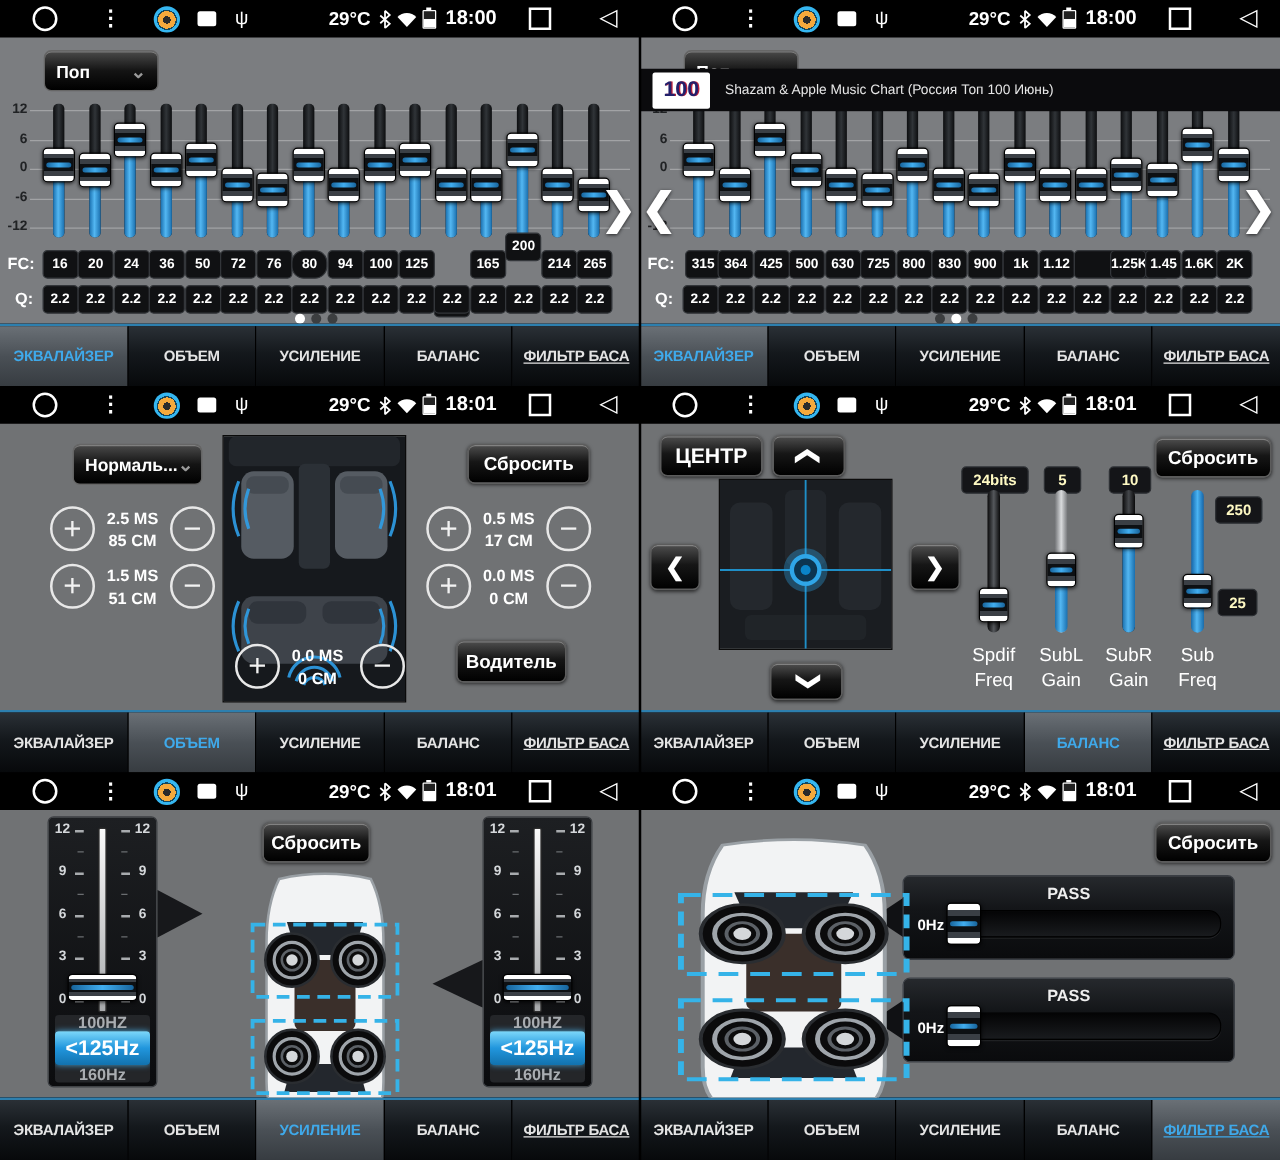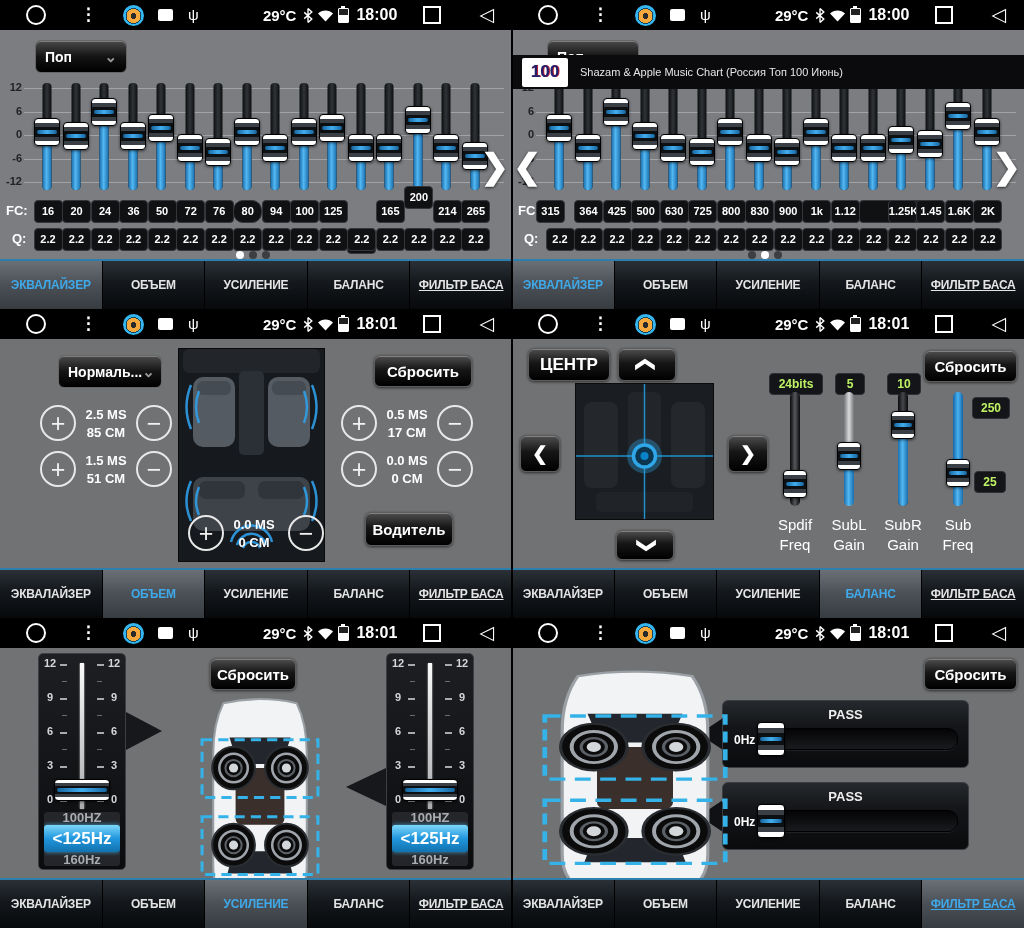--- a/index.html
+++ b/index.html
@@ -66,21 +66,21 @@
 
   
   .circle-btn{position:absolute;width:36px;height:36px;border-radius:50%;border:2px solid #e8e8e8;background:transparent;color:#f2f2f2;font-size:25px;line-height:31px;text-align:center;padding:0;font-family:inherit;font-weight:300;box-sizing:border-box;}
   .delay-val{position:absolute;width:60px;text-align:center;color:#fff;font-size:13px;font-weight:bold;}
   .delay-val div{line-height:18px;}
   .delay-car{position:absolute;left:178px;top:9px;border:1px solid #0a0a0a;line-height:0;}
   .delay-controls{position:absolute;inset:0;z-index:2;}
 
   
   .pad{position:absolute;left:63px;top:44px;border:1px solid #0b0b0b;line-height:0;}
-  .badge{position:absolute;background:#141518;border:1px solid #2d3034;border-radius:4px;color:#bef264;font-size:12px;font-weight:bold;height:20px;line-height:20px;text-align:center;}
+  .badge{position:absolute;background:#141518;border:1px solid #2d3034;border-radius:4px;color:#fef9c3;font-size:12px;font-weight:bold;height:20px;line-height:20px;text-align:center;}
   .btrack{position:absolute;top:53px;height:114px;width:10px;border-radius:5px;}
   .btrack.dark{background:linear-gradient(90deg,#0a0a0b,#55585c 50%,#0a0a0b);}
   .btrack.dark-fill{background:linear-gradient(90deg,#0a0a0b,#45484c 50%,#0a0a0b);}
   .btrack.silver-fill{background:linear-gradient(90deg,#737578,#d9dbdd 50%,#737578);}
   .btrack.blue{background:linear-gradient(90deg,#1565a8,#4ab3f2 50%,#1565a8);}
   .bfill{position:absolute;left:0;right:0;bottom:0;border-radius:5px;background:linear-gradient(90deg,#1a6fae,#53b7f2 45%,#1a6fae);}
   .btrack .vthumb{width:22px;height:26px;}
   .bslab{position:absolute;width:68px;text-align:center;color:#fff;font-size:15px;line-height:20px;}
 
   
@@ -98,21 +98,21 @@
   .pk-row.above{margin-top:-2px;}
   .pk-row.sel{height:27px;line-height:27px;font-size:17px;color:#fff;background:linear-gradient(180deg,#7cd7fa 0,#2196dd 50%,#1272ae 100%);border-radius:3px;box-shadow:0 0 5px rgba(80,190,250,.8);}
   .gp{position:absolute;width:0;height:0;z-index:2;}
   .gp-right{left:126px;top:64px;border-left:36px solid #17181b;border-top:19px solid transparent;border-bottom:19px solid transparent;}
   .gp-left{left:346px;top:120px;border-right:40px solid #17181b;border-top:19px solid transparent;border-bottom:19px solid transparent;}
   .car-wrap{position:absolute;line-height:0;z-index:1;}
   .zbtn{z-index:3;}
 
   
   .bass-pointer{position:absolute;left:187px;width:0;height:0;border-right:24px solid #101114;border-top:16px solid transparent;border-bottom:16px solid transparent;}
-  .bass-panel{position:absolute;left:210px;width:247px;height:68px;background:linear-gradient(180deg,#26292d 0,#131518 40%,#0a0b0d 100%);border:1px solid #3a3e44;border-radius:6px;box-sizing:border-box;}
+  .bass-panel{position:absolute;left:210px;width:266px;height:68px;background:linear-gradient(180deg,#26292d 0,#131518 40%,#0a0b0d 100%);border:1px solid #3a3e44;border-radius:6px;box-sizing:border-box;}
   .bp-pass{position:absolute;top:6px;left:0;right:0;text-align:center;color:#eee;font-weight:bold;font-size:13px;}
   .bp-hz{position:absolute;left:11px;top:32px;color:#fff;font-size:12px;font-weight:bold;}
   .bp-track{position:absolute;left:44px;right:10px;top:27px;height:20px;background:linear-gradient(180deg,#040405,#191b1e);border-radius:10px;border:1px solid #000;box-shadow:0 1px 0 rgba(255,255,255,.08);}
   .bp-fill{position:absolute;left:0;top:4px;width:16px;height:12px;border-radius:6px;background:linear-gradient(180deg,#1a6fae,#53b7f2);}
   .hthumb{position:absolute;top:21px;width:26px;height:32px;border-radius:4px;border:1px solid #000;background:linear-gradient(180deg,#fff 0 15%,#3a3f45 15% 30%,#0d1013 30% 70%,#3a3f45 70% 85%,#fff 85% 100%);box-shadow:0 1px 3px rgba(0,0,0,.6);}
   .hthumb::after{content:"";position:absolute;left:2px;right:2px;top:50%;height:4px;margin-top:-2px;border-radius:2px;background:linear-gradient(90deg,#17649c,#41aef0 50%,#17649c);}
 
   
   .title-overlay{position:absolute;left:0;right:0;top:22px;text-align:center;font-size:36px;font-weight:bold;color:#fff;z-index:50;pointer-events:none;text-shadow:-3px -3px 0 #000,3px -3px 0 #000,-3px 3px 0 #000,3px 3px 0 #000,0 -3px 0 #000,0 3px 0 #000,-3px 0 0 #000,3px 0 0 #000;}
 </style>
@@ -411,21 +411,21 @@
             <div class="eqs-track"></div>
             <div class="eqs-fill" style="top: 32.4px;"></div>
             <div class="vthumb" style="top: 19.4px;"></div>
           </div>
           <div class="eqs" style="left: 460.95px;">
             <div class="eqs-track"></div>
             <div class="eqs-fill" style="top: 48.08px;"></div>
             <div class="vthumb" style="top: 35.08px;"></div>
           </div>
           <span class="eq-rowlab" style="left: 6px; top: 173px;">FC:</span>
-          <span class="chip" style="left: 24px; top: 170px;">315</span>
+          <span class="chip" style="left: 36px; top: 170px;">315</span>
           <span class="chip" style="left: 62.03px; top: 170px;">364</span>
           <span class="chip" style="left: 90.56px; top: 170px;">425</span>
           <span class="chip" style="left: 119.09px; top: 170px;">500</span>
           <span class="chip" style="left: 147.62px; top: 170px;">630</span>
           <span class="chip" style="left: 176.15px; top: 170px;">725</span>
           <span class="chip" style="left: 204.68px; top: 170px;">800</span>
           <span class="chip" style="left: 233.21px; top: 170px;">830</span>
           <span class="chip" style="left: 261.74px; top: 170px;">900</span>
           <span class="chip" style="left: 290.27px; top: 170px;">1k</span>
           <span class="chip" style="left: 318.8px; top: 170px;">1.12</span>

